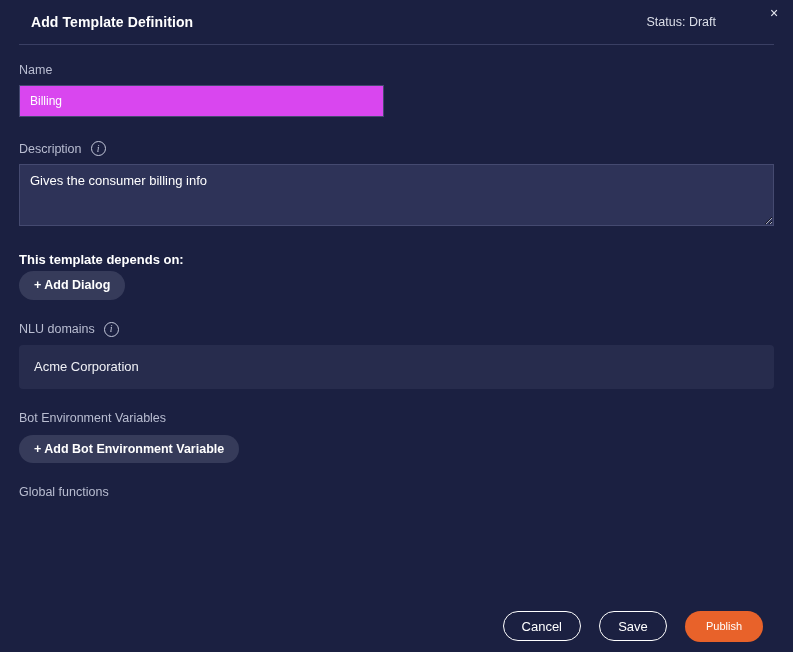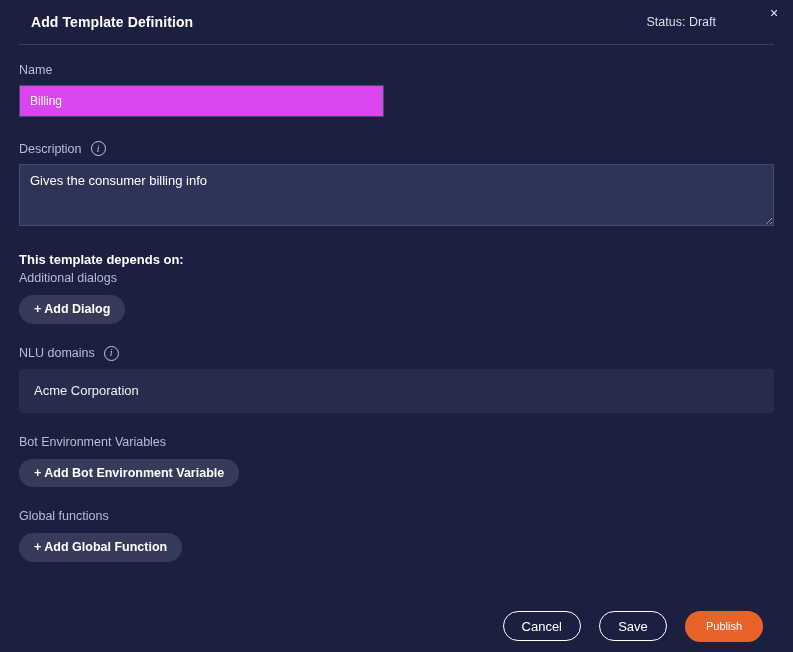--- a/index.html
+++ b/index.html
@@ -226,42 +226,40 @@
     <div class="field-label">
       <span>Description</span>
       <span class="info-icon">i</span>
     </div>
     <textarea class="textarea-input" style="">Gives the consumer billing info</textarea>
   </div>
 
   <div class="section-heading">This template depends on:</div>
 
   <div>
-    <div class="sub-label">Additional dialogs</div>
     <button class="pill-button">+ Add Dialog</button>
   </div>
 
   <div class="group-gap-mid">
     <div class="field-label">
       <span>NLU domains</span>
       <span class="info-icon">i</span>
     </div>
     <div class="panel-readonly">
       <span>Acme Corporation</span>
     </div>
   </div>
 
   <div class="group-gap-mid">
     <div class="sub-label">Bot Environment Variables</div>
     <button class="pill-button">+ Add Bot Environment Variable</button>
   </div>
 
   <div class="group-gap-mid">
     <div class="sub-label">Global functions</div>
-    <button class="pill-button">+ Add Global Function</button>
   </div>
 
 </div>
 
 <div class="dialog-footer">
   <button class="btn-outline">Cancel</button>
   <button class="btn-outline">Save</button>
   <button class="btn-primary">Publish</button>
 </div>
 

